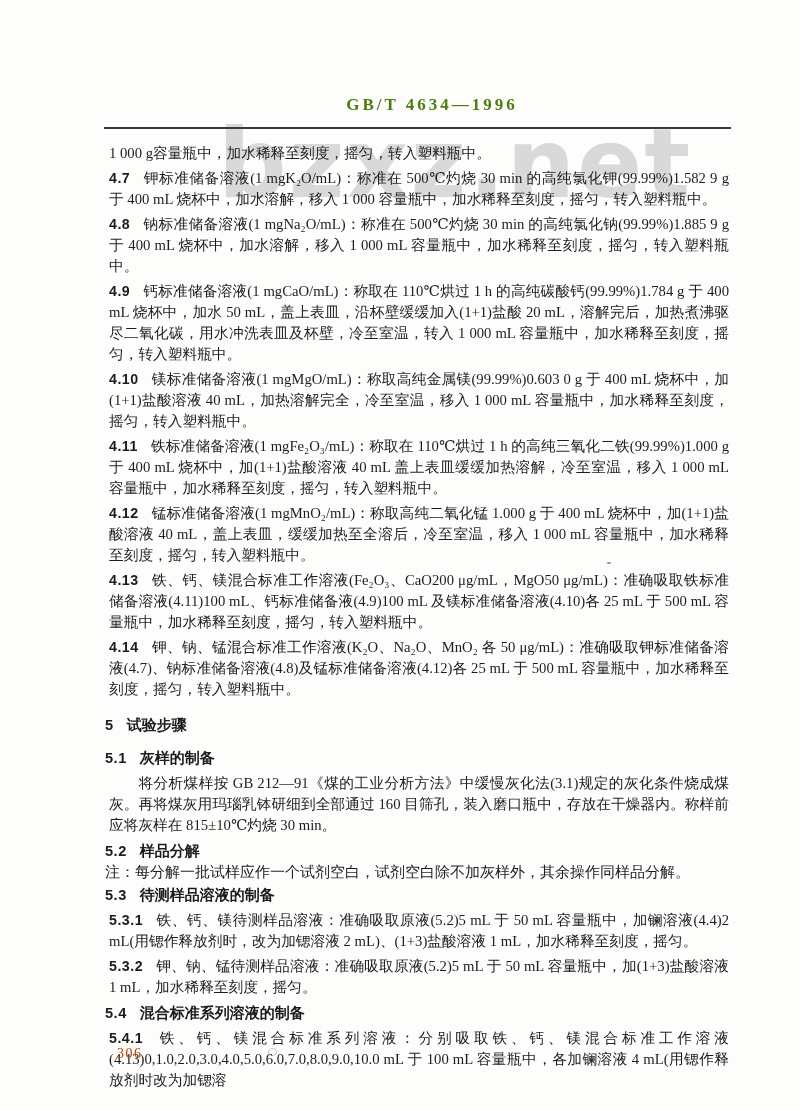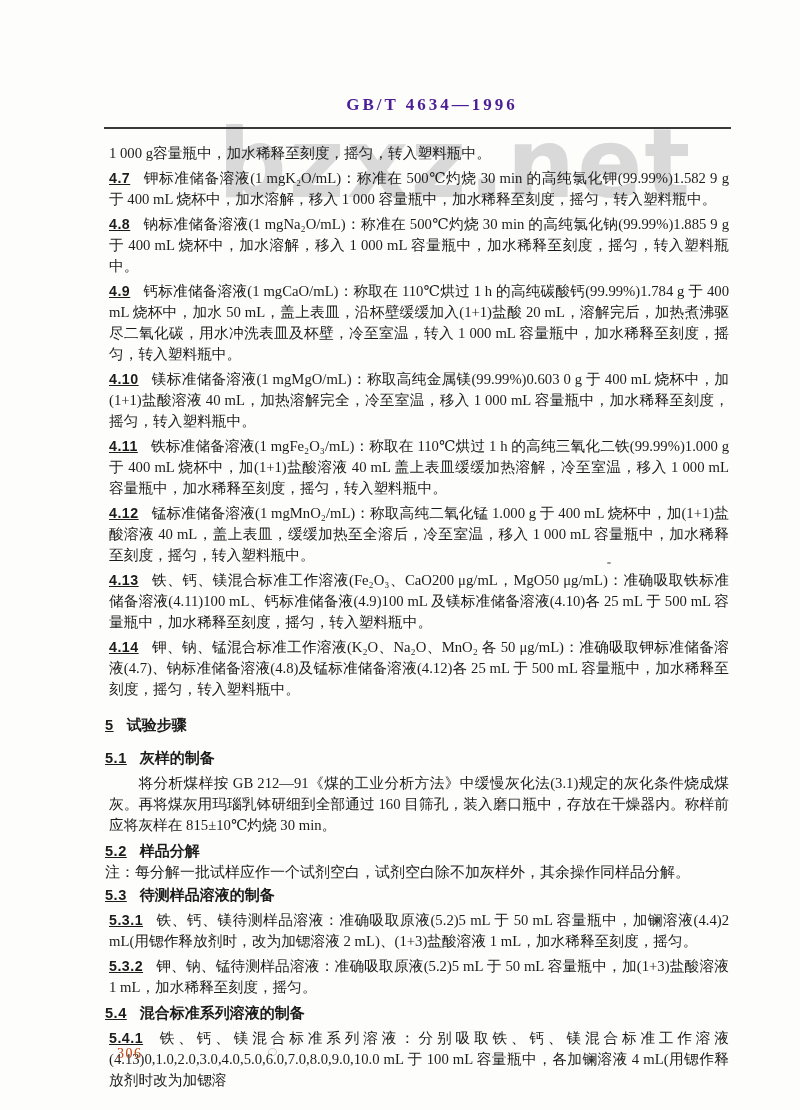--- a/index.html
+++ b/index.html
@@ -12,36 +12,35 @@
   .watermark{
     position:absolute;left:218px;top:108px;z-index:0;
     font-family:"DejaVu Sans","Liberation Sans",sans-serif;
     font-weight:bold;font-size:96px;letter-spacing:2px;
     color:#d9d9d9;user-select:none;white-space:nowrap;
   }
   .std-header{
     position:absolute;top:95px;left:432px;transform:translateX(-50%);z-index:2;
     font-family:"Liberation Serif","DejaVu Serif",serif;
     font-weight:bold;font-size:17px;letter-spacing:3px;white-space:nowrap;
-    color:#4c1d95;
+    color:#4d7c0f;
   }
   .header-rule{
     position:absolute;left:104px;top:127px;width:627px;height:2px;
     background:#3a3a3a;z-index:2;
   }
   .content{
     position:absolute;left:105px;top:139px;width:628px;z-index:2;
     font-size:14.7px;line-height:21px;text-align:justify;
   }
   .content p{margin:4px;padding:0;}
   .clause-num{
     font-family:"Liberation Sans","DejaVu Sans",sans-serif;
     font-weight:bold;font-size:14.2px;letter-spacing:0.5px;
     margin-right:13px;
-    text-decoration:underline;
   }
   .clause-num:empty{display:none;margin:0;}
   
   .p-cont{}
   
   .p-clause{}
   
   .p-h1{margin:14px 0 11px 0 !important;}
   .p-h1 .clause-text, .p-h2 .clause-text{
     font-family:"Liberation Sans","DejaVu Sans",sans-serif;

